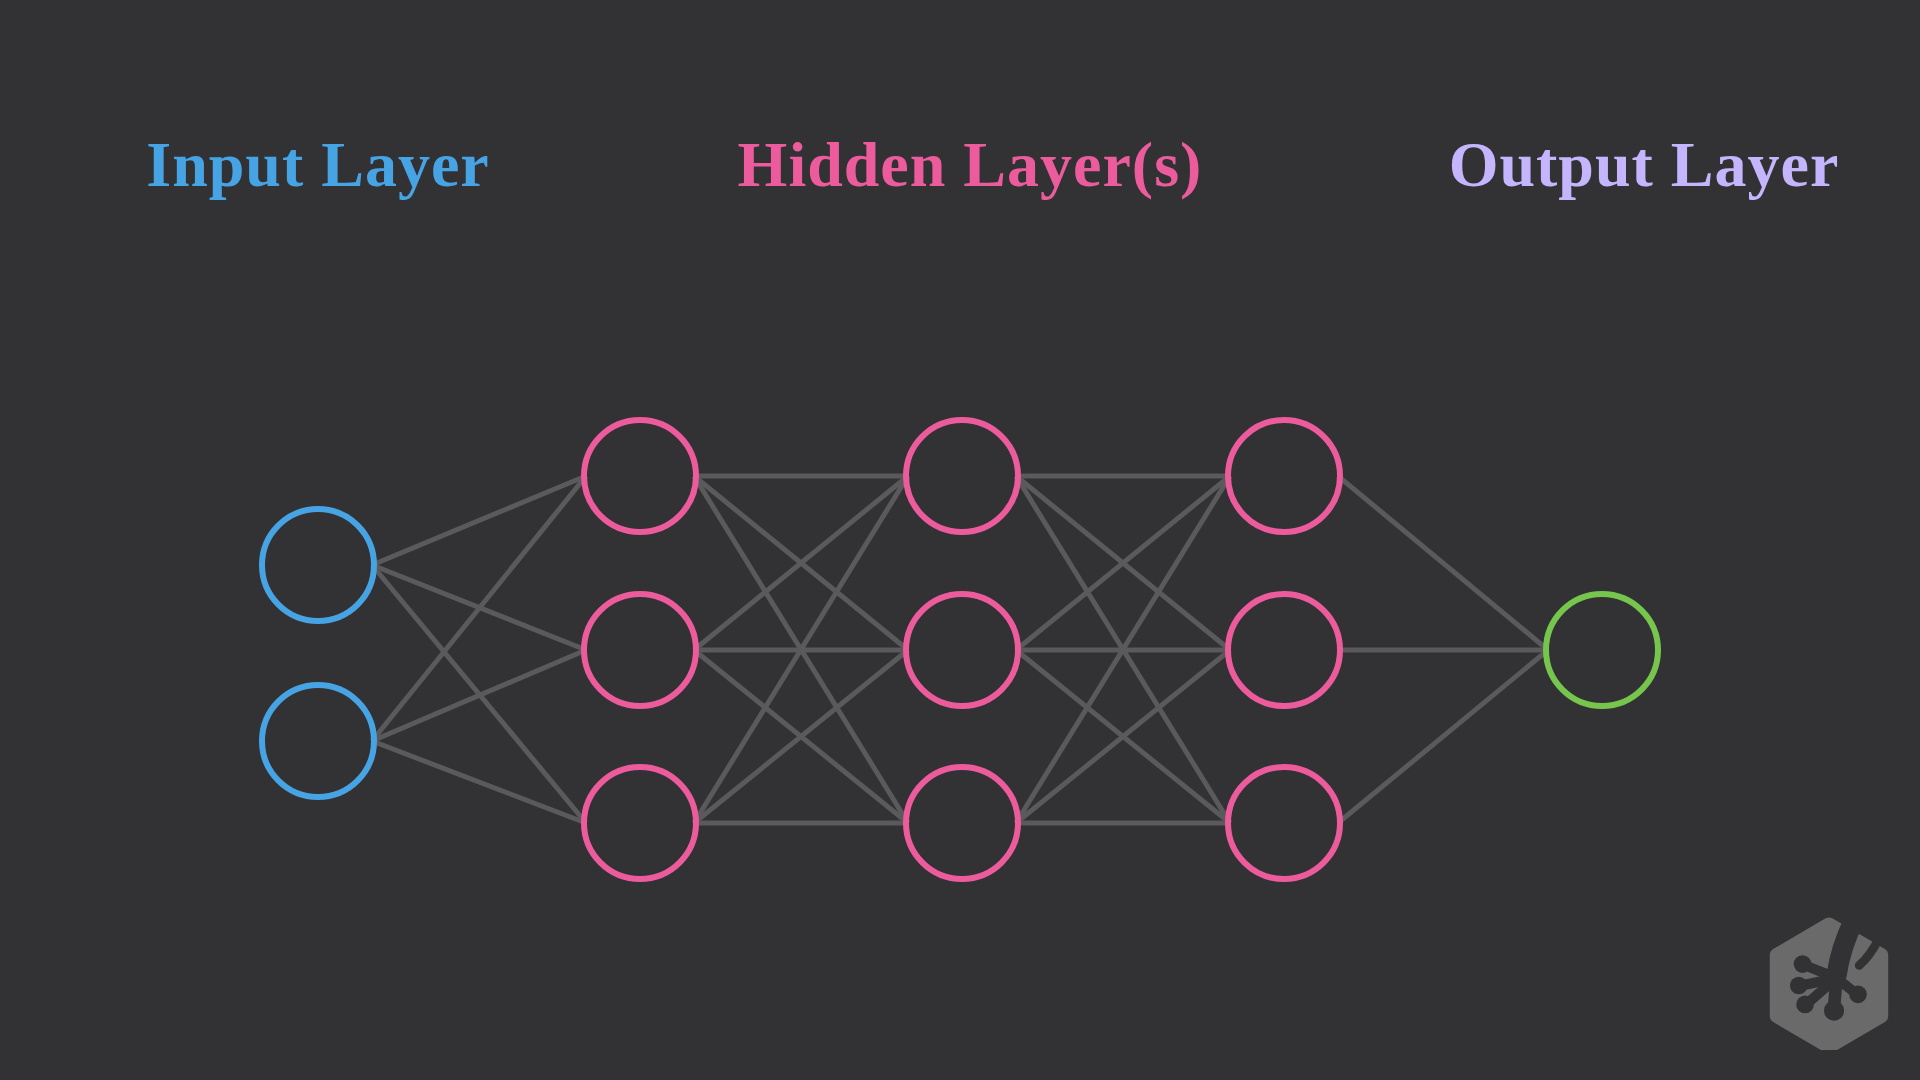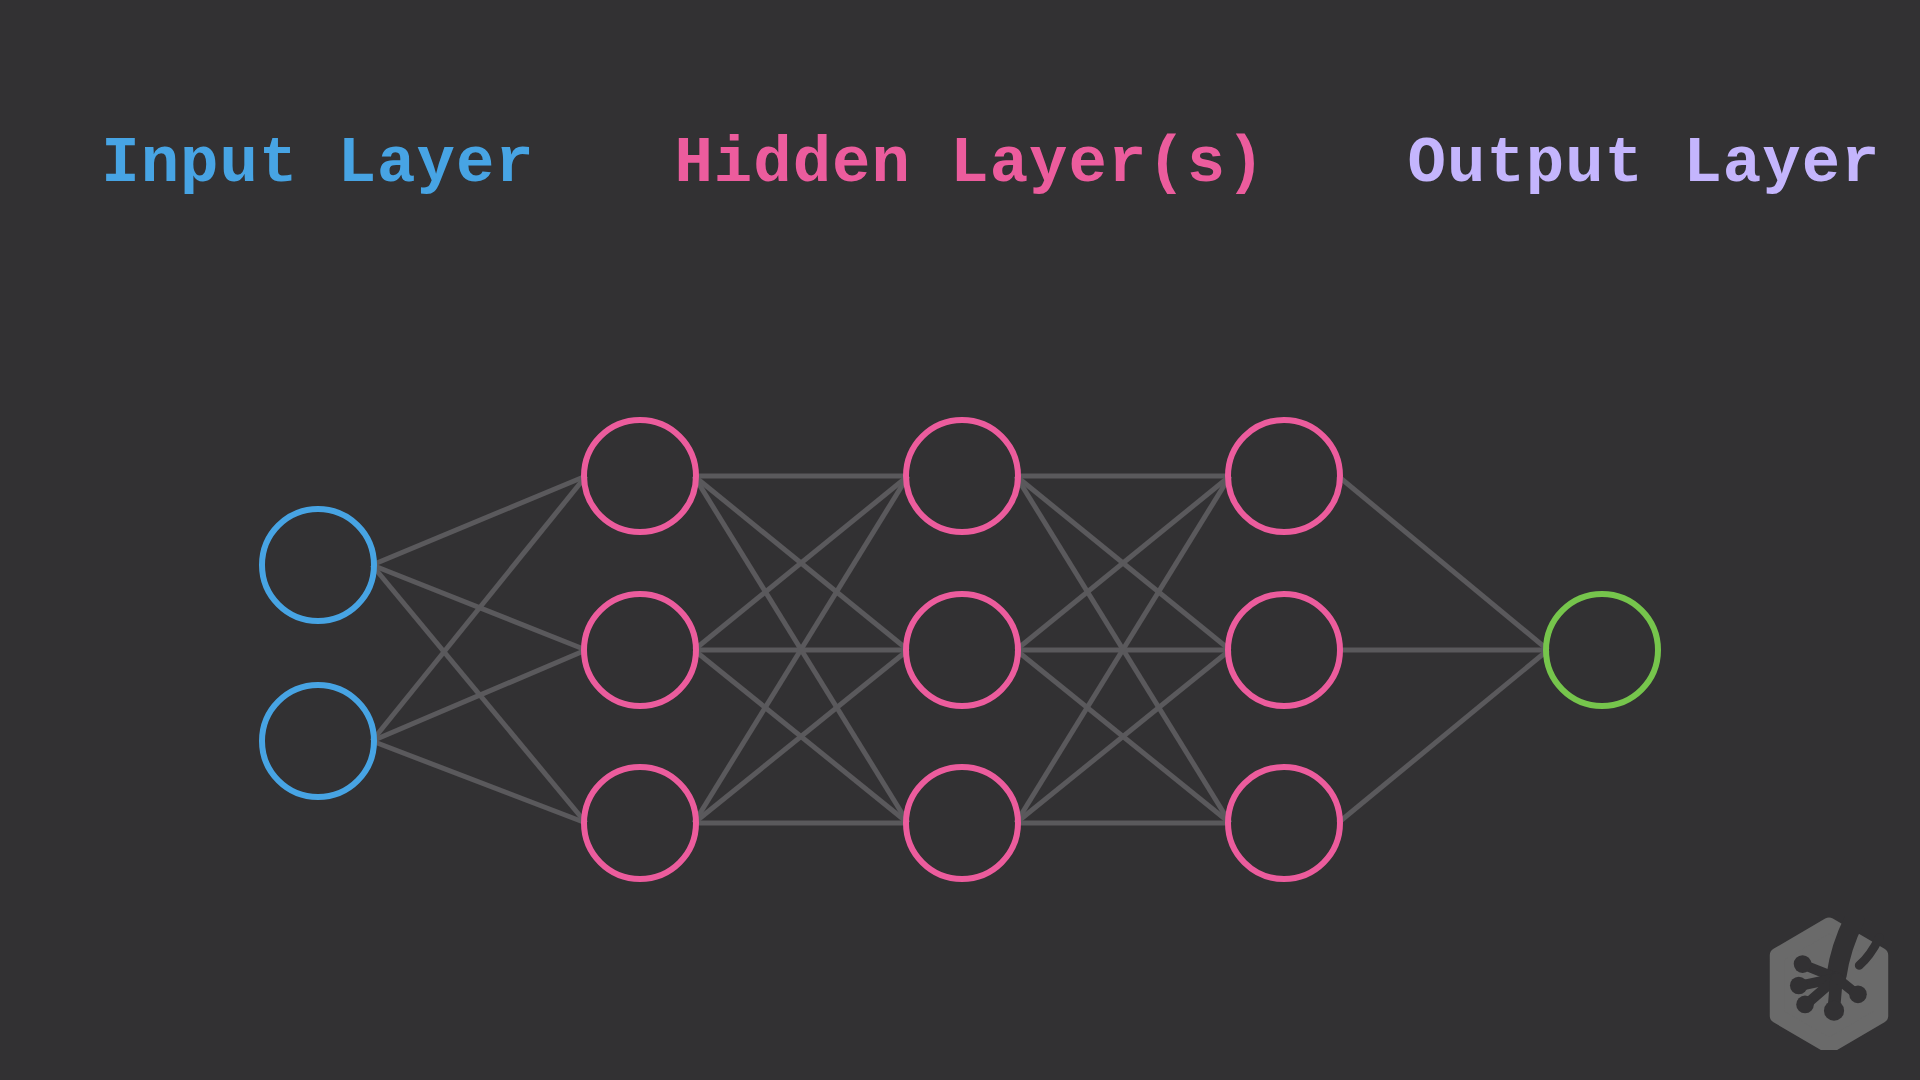--- a/index.html
+++ b/index.html
@@ -8,21 +8,21 @@
     background: var(--bg, #323133);
     width: 100%;
     height: 100%;
     overflow: hidden;
   }
   .stage {
     position: relative;
     width: 1920px;
     height: 1080px;
     background: var(--bg, #323133);
-    font-family: Liberation Mono, monospace;
+    font-family: Liberation Serif, serif;
     overflow: hidden;
   }
   .layer-title {
     position: absolute;
     top: 128px;
     transform: translateX(-50%);
     font-size: 64px;
     font-weight: bold;
     letter-spacing: 1px;
     white-space: nowrap;

